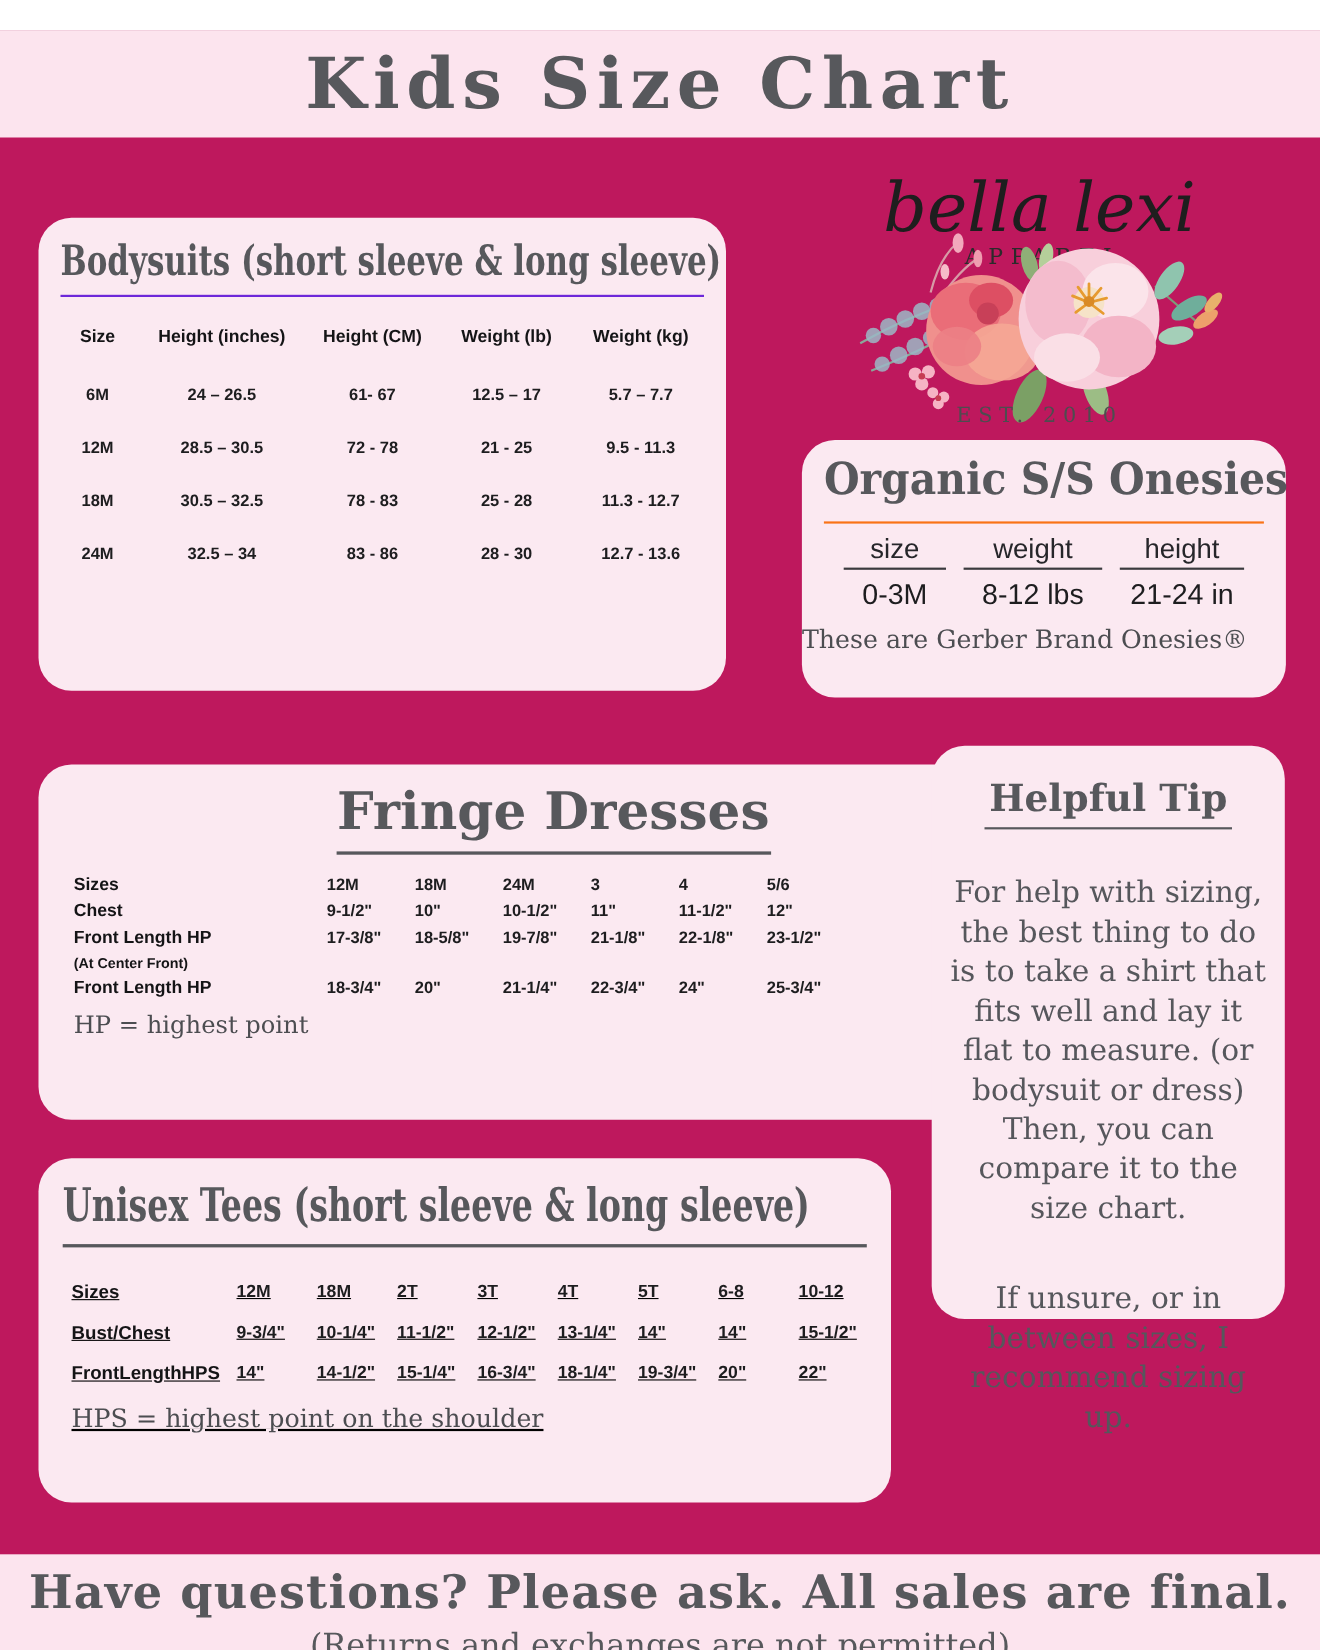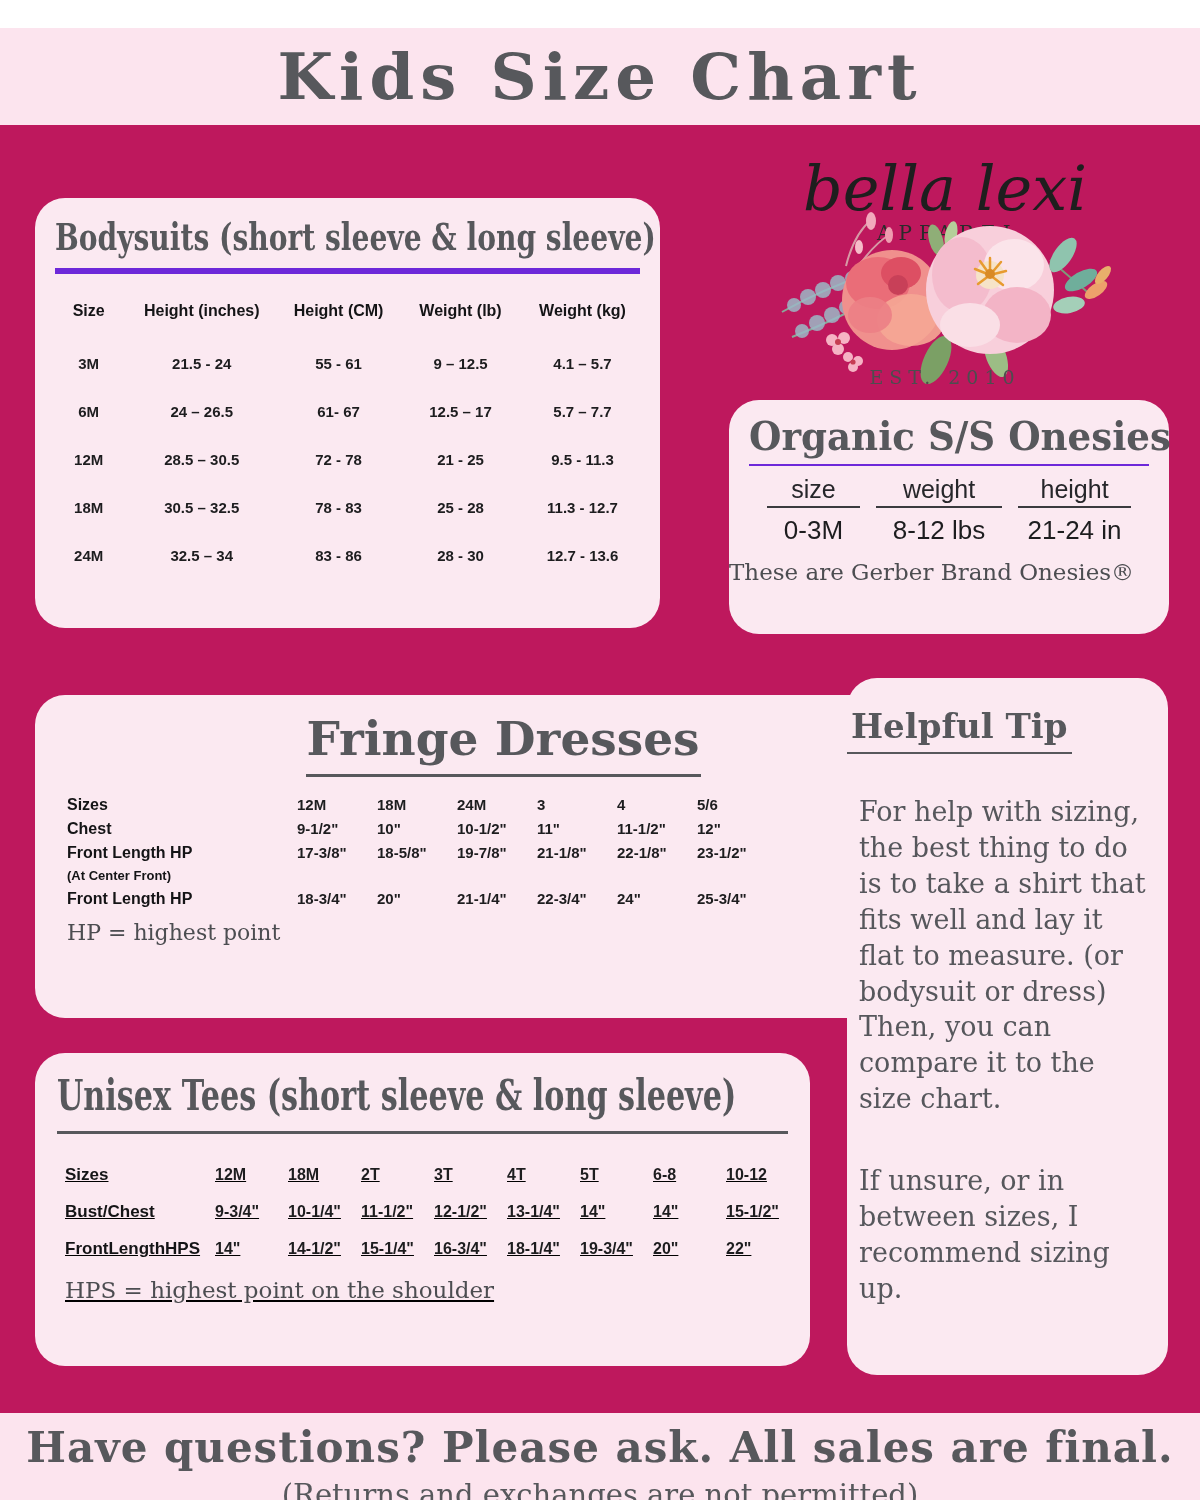--- a/index.html
+++ b/index.html
@@ -17,37 +17,37 @@
   .footer-line2 { margin-top:6px; font-family:"DejaVu Serif", serif; font-size:29px; color:#57585c; }
 
   
   .pinkbox { position:absolute; background:#fbe9f1; border-radius:30px; box-sizing:border-box; }
 
   .slab { font-family:"DejaVu Serif", serif; font-weight:bold; color:#57585c; }
   .squeeze { display:inline-block; transform-origin:0 50%; white-space:nowrap; }
 
   
   .bodysuits { left:35px; top:170px; width:625px; height:430px; }
-  .bodysuits h2 { margin:18px 20px 0 20px; padding-bottom:10px; border-bottom:6px solid #6d28d9;
+  .bodysuits h2 { margin:18px 20px 0 20px; padding-bottom:10px; border-bottom:2px solid #6d28d9;
                   font-size:38px; line-height:1.1; }
   .bodysuits h2 .squeeze { transform:scaleX(.74); }
   .bs-table { width:calc(100% - 30px); margin:14px auto 0; border-collapse:collapse; }
   .bs-table th { font-size:16px; color:#141416; padding:14px 0 20px; text-align:center; }
   .bs-table td { font-size:15px; font-weight:bold; color:#1d1d1f; height:46px; text-align:center; }
   .bs-c0 { width:13%; } .bs-c1 { width:25%; } .bs-c2 { width:21%; } .bs-c3 { width:20%; } .bs-c4 { width:21%; }
 
   
   .logo { position:absolute; left:750px; top:106px; width:390px; height:262px; }
   .brand-script { font-family:"DejaVu Serif", serif; font-style:italic; font-size:62px; fill:#1e1e1e; }
   .brand-sub { font-family:"DejaVu Serif", serif; font-size:20px; letter-spacing:7px; fill:#2b2b2b; }
   .brand-est { font-family:"DejaVu Serif", serif; font-size:19px; letter-spacing:6px; fill:#4d4d4f; }
 
   
   .onesies { left:729px; top:372px; width:440px; height:234px; }
-  .onesies h2 { margin:14px 20px 0 20px; padding-bottom:6px; border-bottom:2px solid #6d28d9;
+  .onesies h2 { margin:14px 20px 0 20px; padding-bottom:16px; border-bottom:2px solid #f97316;
                 font-size:40px; line-height:1.1; white-space:nowrap; }
   .onesies h2 .squeeze { transform:scaleX(.93); }
   .on-table { width:calc(100% - 44px); margin:8px auto 0; border-collapse:separate; border-spacing:16px 0; }
   .on-table th { font-size:25px; font-weight:normal; color:#26262a; border-bottom:2px solid #3a3a3e;
                  padding-bottom:2px; text-align:center; }
   .on-table td { font-size:26px; color:#1d1d1f; padding-top:7px; text-align:center; }
   .onesies-note { margin:12px 0 0; text-align:left; font-family:"DejaVu Serif", serif;
                   font-size:23px; color:#4c4d51; }
 
   
@@ -55,21 +55,21 @@
   .fringe h2 { margin:16px 0 0; text-align:center; font-size:47px; }
   .fringe-rule { width:395px; margin:8px auto 0; border-bottom:3px solid #57585c; }
   .fringe-grid { display:grid; grid-template-columns:230px repeat(6, 80px);
                  margin:16px 0 0 32px; row-gap:1px; }
   .fringe-grid .lab { font-size:16px; font-weight:bold; color:#141416; line-height:23px; }
   .fringe-grid .lab-small { font-size:13px; font-weight:bold; color:#141416; line-height:21px; grid-column:1 / -1; }
   .fringe-grid .val { font-size:15px; font-weight:bold; color:#1d1d1f; line-height:23px; }
   .note { font-family:"DejaVu Serif", serif; font-size:22px; color:#4c4d51; margin:10px 0 0 32px; }
 
   
-  .tip { left:847px; top:650px; width:321px; height:697px; text-align:left; }
+  .tip { left:847px; top:650px; width:321px; height:521px; text-align:center; }
   .tip h2 { display:inline-block; margin:28px auto 0; padding:0 4px 6px; border-bottom:2px solid #57585c;
             font-size:34px; }
   .tip p { margin:40px 12px 0; font-family:"DejaVu Serif", serif; font-size:27px; line-height:1.33;
            color:#56575c; }
   .tip p.second { margin-top:46px; }
 
   
   .tees { left:35px; top:1025px; width:775px; height:313px;text-decoration:underline; }
   .tees h2 { margin:20px 22px 0; padding-bottom:12px; border-bottom:3px solid #57585c;
              font-size:42px; line-height:1.1; }
@@ -94,27 +94,20 @@
       <thead>
         <tr>
           <th class="bs-c0">Size</th>
           <th class="bs-c1">Height (inches)</th>
           <th class="bs-c2">Height (CM)</th>
           <th class="bs-c3">Weight (lb)</th>
           <th class="bs-c4">Weight (kg)</th>
         </tr>
       </thead>
       <tbody>
-        <tr>
-          <td>3M</td>
-          <td>21.5 - 24</td>
-          <td>55 - 61</td>
-          <td>9 – 12.5</td>
-          <td>4.1 – 5.7</td>
-        </tr>
         <tr>
           <td>6M</td>
           <td>24 – 26.5</td>
           <td>61- 67</td>
           <td>12.5 – 17</td>
           <td>5.7 – 7.7</td>
         </tr>
         <tr>
           <td>12M</td>
           <td>28.5 – 30.5</td>

